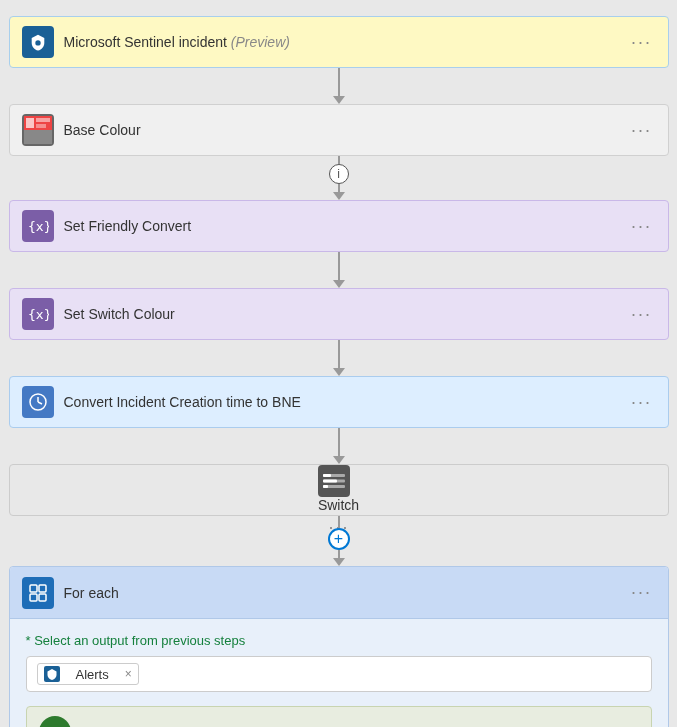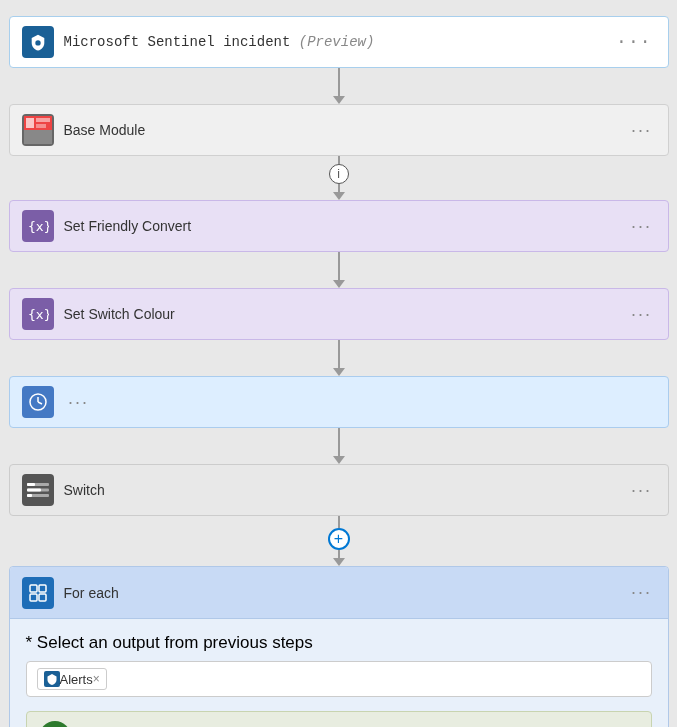--- a/index.html
+++ b/index.html
@@ -28,39 +28,39 @@
       border-radius: 4px;
       display: flex;
       align-items: center;
       padding: 0 12px;
       height: 52px;
       position: relative;
       cursor: pointer;
     }
 
     .step-card.sentinel {
-      background: #ffffff;
+      background: #fef9c3;
       border: 1.5px solid #a8cfed;
-      font-family: Liberation Mono, monospace;
     }
     .step-card.base-module {
       background: #f0f0f0;
       border: 1.5px solid #d0d0d0;
     }
     .step-card.variable {
       background: #e8e0f5;
       border: 1.5px solid #c9b8e8;
     }
     .step-card.timer {
       background: #ddeeff;
       border: 1.5px solid #aaccee;
     }
     .step-card.switch {
       background: #e8e8e8;
       border: 1.5px solid #cccccc;
+      flex-direction: column;
     }
 
     .step-icon {
       width: 32px;
       height: 32px;
       border-radius: 4px;
       display: flex;
       align-items: center;
       justify-content: center;
       flex-shrink: 0;
@@ -228,40 +228,40 @@
       font-size: 13px;
       margin-right: 10px;
       flex-shrink: 0;
     }
 
     .foreach-body {
       padding: 14px 16px;
     }
 
     .foreach-label {
-      font-size: 17px;
-      color: #000000;
+      font-size: 13px;
+      color: #15803d;
       margin-bottom: 8px;
     }
 
     .alerts-input {
       background: white;
       border: 1.5px solid #ccc;
       border-radius: 4px;
       padding: 6px 10px;
       display: flex;
       align-items: center;
       gap: 6px;
       margin-bottom: 14px;
     }
 
     .alerts-tag {
       display: flex;
       align-items: center;
-      gap: 0;
+      gap: 16px;
       background: white;
       border: 1px solid #ccc;
       border-radius: 3px;
       padding: 2px 6px;
       font-size: 13px;
       color: #333;
     }
 
     .alerts-tag-icon {
       width: 16px;
@@ -331,21 +331,21 @@
   <div class="step-card base-module">
     <div class="step-icon grey-img">
       <svg width="28" height="28" viewBox="0 0 28 28">
         <rect width="28" height="14" fill="#e44"></rect>
         <rect y="14" width="28" height="14" fill="#888"></rect>
         <rect x="2" y="2" width="8" height="10" fill="white" opacity="0.7"></rect>
         <rect x="12" y="2" width="14" height="4" fill="white" opacity="0.5"></rect>
         <rect x="12" y="8" width="10" height="4" fill="white" opacity="0.4"></rect>
       </svg>
     </div>
-    <span class="step-label">Base Module</span>
+    <span class="step-label">Base Colour</span>
     <span class="step-menu">···</span>
   </div>
 
   <div class="connector-info">
     <div class="line-top"></div>
     <div class="info-circle">i</div>
     <div class="line-bottom"></div>
     <div class="arrow-bottom"></div>
   </div>
 
@@ -380,20 +380,21 @@
   </div>
 
   <div class="step-card timer">
     <div class="step-icon blue-clock">
       <svg width="20" height="20" viewBox="0 0 20 20" fill="none">
         <circle cx="10" cy="10" r="8" stroke="white" stroke-width="1.5" fill="none"></circle>
         <line x1="10" y1="5" x2="10" y2="10" stroke="white" stroke-width="1.5"></line>
         <line x1="10" y1="10" x2="14" y2="12" stroke="white" stroke-width="1.5"></line>
       </svg>
     </div>
+    <span class="step-label">Convert Incident Creation time to BNE</span>
     <span class="step-menu">···</span>
   </div>
 
   <div class="connector">
     <div class="connector-line"></div>
     <div class="connector-arrow"></div>
   </div>
 
   <div class="step-card switch">
     <div class="step-icon switch-icon">

